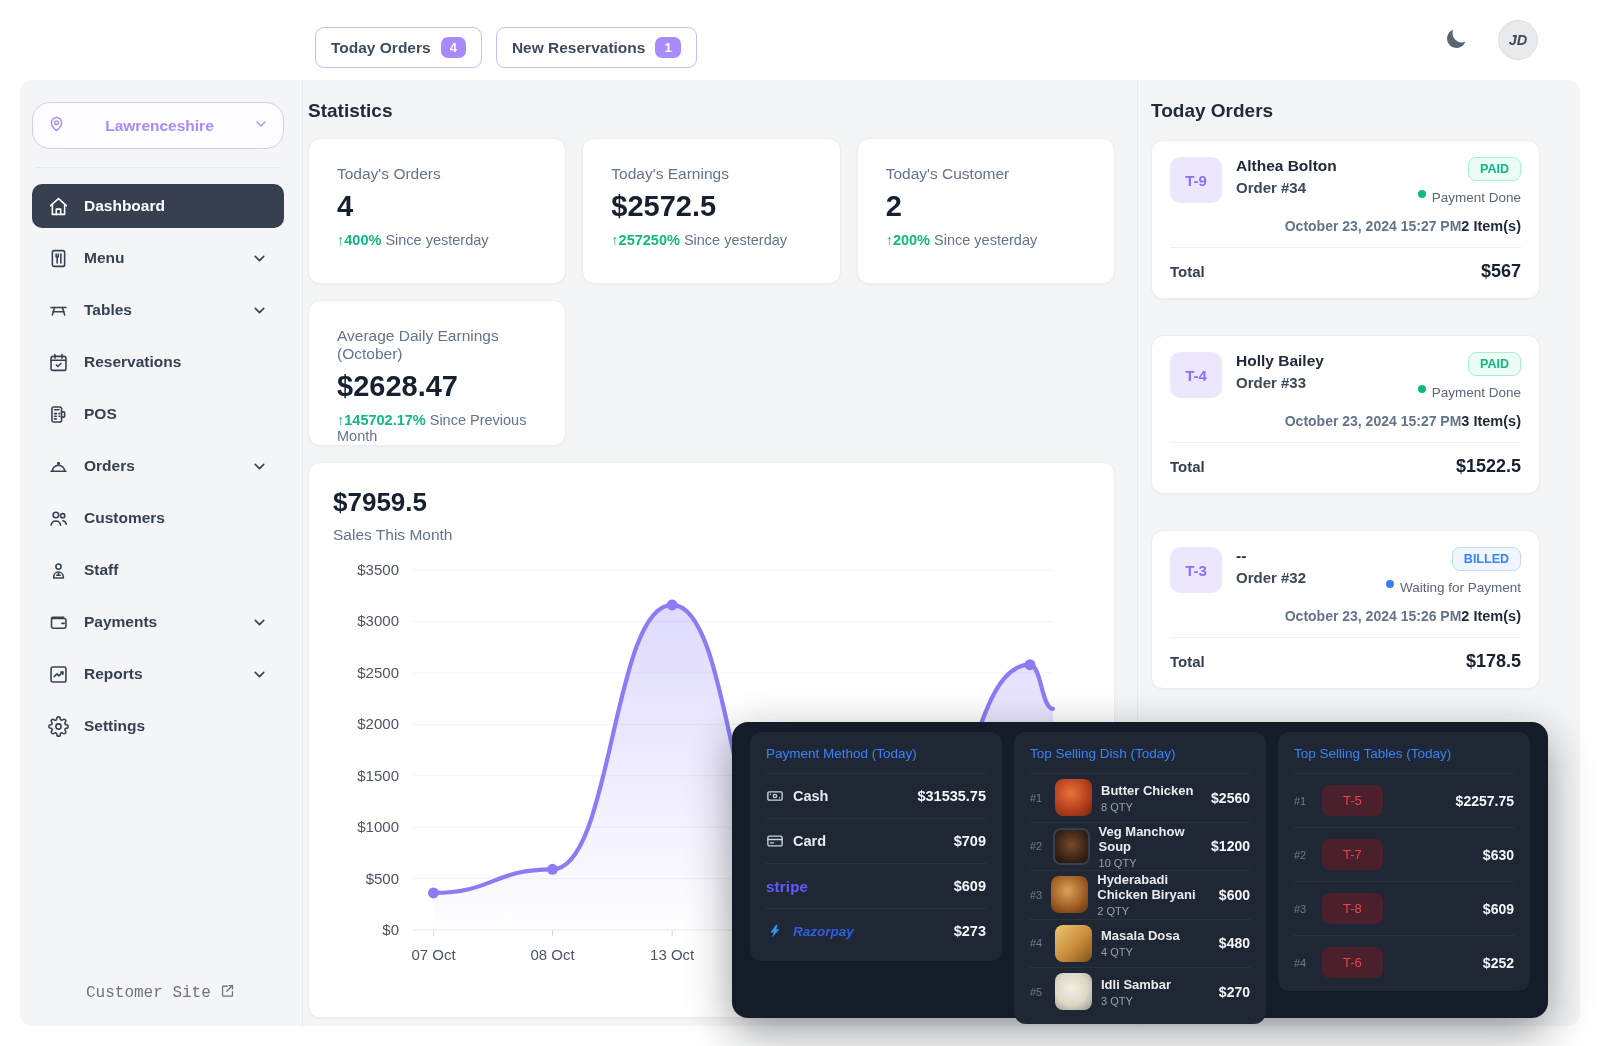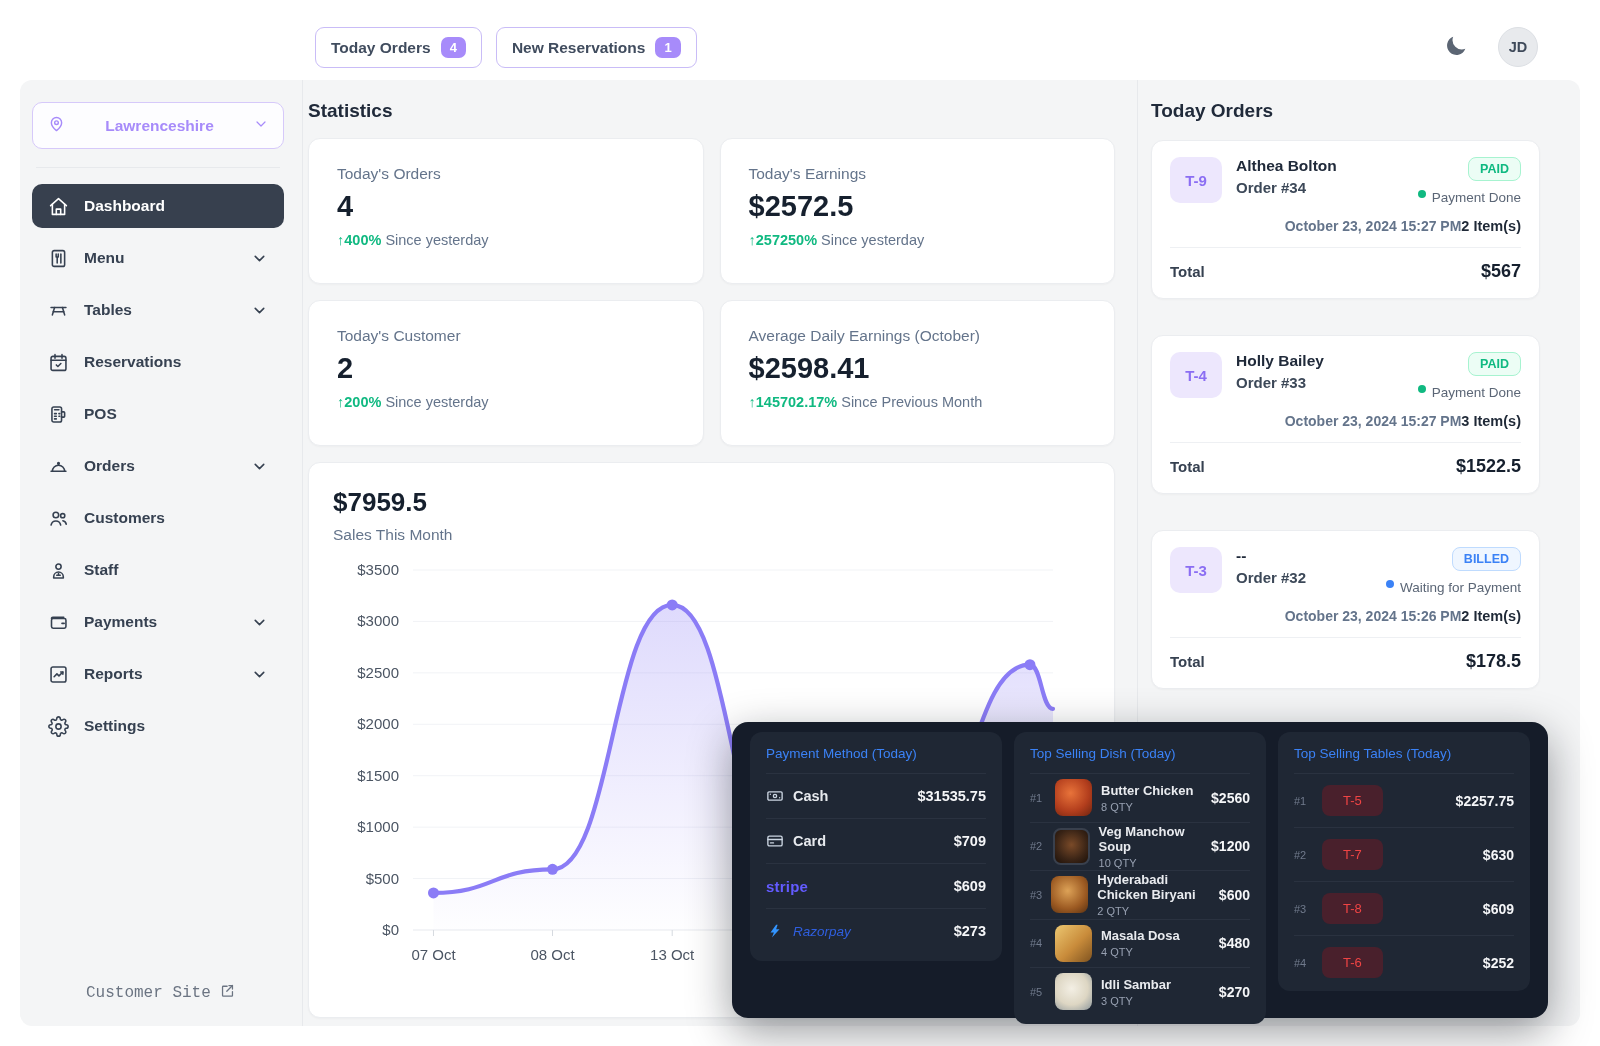--- a/index.html
+++ b/index.html
@@ -5,47 +5,47 @@
   * { box-sizing: border-box; margin: 0; padding: 0; }
   html,body { width:1600px; height:1046px; }
   body { font-family:"Liberation Sans","DejaVu Sans",sans-serif; background:#ffffff; overflow:hidden; color:#1f2937; }
   .page { position:relative; width:1512px; height:1046px; background:#fff; }
 
   
   .topbar { position:absolute; left:0; top:0; width:1600px; height:80px; background:#fff; }
   .tab-buttons { position:absolute; left:315px; top:27px; display:flex; gap:14px; }
   .tab-btn { display:flex; align-items:center; gap:10px; border:1.5px solid #c9bcf7; background:#fff; border-radius:9px; padding:9px 15px; font-size:15.5px; font-weight:700; color:#404c5e; cursor:pointer; }
   .count-badge { background:#a78bfa; color:#fff; font-size:13px; font-weight:700; border-radius:7px; padding:3px 9px; }
-  .topbar-right { position:absolute; right:62px; top:27px; display:flex; align-items:center; gap:28px; }
+  .topbar-right { position:absolute; right:62px; top:20px; display:flex; align-items:center; gap:28px;font-style:italic; }
   .moon-btn { width:28px; height:28px; display:flex; align-items:center; justify-content:center; background:none; border:none; cursor:pointer; }
   .avatar { width:40px; height:40px; border-radius:50%; background:#e8eaed; border:1px solid #dcdfe4; display:flex; align-items:center; justify-content:center; font-size:14.5px; font-weight:700; color:#3f4a5a; cursor:pointer; }
 
   
   .content { position:absolute; left:20px; top:80px; width:1560px; height:946px; background:#f4f5f6; border-radius:12px; }
   .col-divider { position:absolute; top:0; width:1px; height:946px; background:#e7e9ec; }
 
   
   .sidebar { position:absolute; left:8px; top:0; width:260px; height:946px; padding:22px 4px 0 4px; }
-  .location-box { display:flex; align-items:center; gap:8px; height:47px; border:1.5px solid #d6c9fa; border-radius:10px; background:#fdfdff; padding:0 14px; cursor:pointer; }
+  .location-box { display:flex; align-items:center; gap:8px; height:47px; border:1.5px solid #d6c9fa; border-radius:18px; background:#fdfdff; padding:0 14px; cursor:pointer; }
   .location-box .loc-label { flex:1; text-align:center; color:#a78bfa; font-size:15.5px; font-weight:700; }
   .sidebar-divider { height:1px; background:#e7e9ec; margin:18px 4px 16px 4px; }
   .nav-item { display:flex; align-items:center; gap:15px; height:44px; padding:0 16px; margin-bottom:8px; border-radius:10px; color:#364151; font-size:15.5px; font-weight:700; cursor:pointer; }
   .nav-item .nav-icon { width:21px; height:21px; display:flex; }
   .nav-item .nav-icon svg { width:21px; height:21px; }
   .nav-item .nav-chevron { margin-left:auto; width:17px; height:17px; display:flex; }
   .nav-item .nav-chevron svg { width:17px; height:17px; }
   .nav-item.active { background:#37404e; color:#fff; }
   .customer-site { position:absolute; left:58px; bottom:22px; display:flex; align-items:center; gap:8px; color:#6b7482; font-size:16px; cursor:pointer;font-family:Liberation Mono, monospace; }
   .customer-site svg { width:17px; height:17px; }
 
   
   .main { position:absolute; left:268px; top:0; width:850px; }
   .section-title { font-size:19px; font-weight:800; color:#202a3a; }
   .main .section-title { margin:20px 0 0 20px; }
-  .stat-grid { margin:16px 0 0 20px; width:807px; display:grid; grid-template-columns:1fr 1fr; gap:16px; }
+  .stat-grid { margin:16px 0 0 20px; width:807px; display:grid; grid-template-columns:1fr 1fr 1fr; gap:16px; }
   .stat-card { background:#fff; border:1px solid #ebedf0; border-radius:12px; padding:26px 28px; height:146px; box-shadow:0 1px 2px rgba(16,24,40,.03); }
   .stat-label { color:#64748b; font-size:15.5px; }
   .stat-value { color:#16202e; font-size:29px; font-weight:800; margin:7px 0 9px 0; }
   .stat-delta { font-size:14.5px; color:#64748b; }
   .stat-delta .up { color:#10b981; font-weight:700; }
 
   .chart-card { position:relative; margin:16px 0 0 20px; width:807px; height:556px; background:#fff; border:1px solid #ebedf0; border-radius:12px; padding:24px; box-shadow:0 1px 2px rgba(16,24,40,.03); }
   .chart-head { display:flex; justify-content:space-between; }
   .chart-total { font-size:26px; font-weight:800; color:#16202e; }
   .chart-sub { margin-top:8px; font-size:15.5px; color:#64748b; }
@@ -81,21 +81,21 @@
   
   .overlay { position:absolute; left:712px; top:642px; width:816px; height:296px; background:#151c29; border-radius:16px; box-shadow:0 14px 44px rgba(10,14,22,.42); padding:10px 18px; display:flex; gap:12px; align-items:flex-start; z-index:30; }
   .dark-panel { background:#1f2734; border-radius:12px; width:252px; padding:14px 16px 8px 16px; color:#e7eaee; }
   .dark-title { font-size:13.5px; color:#3b82f6; margin-bottom:12px; }
   .pay-row { display:flex; align-items:center; gap:9px; height:45px; border-top:1px solid #2a3240; font-size:14.5px; font-weight:600; color:#e7eaee; }
   .pay-row:first-of-type { border-top:none; }
   .pay-icon { width:18px; height:18px; display:flex; }
   .pay-icon svg { width:18px; height:18px; }
   .pay-amount { margin-left:auto; font-weight:800; color:#f5f6f8; }
   .brand-stripe .pay-label { color:#635bff; font-weight:800; font-size:15px; letter-spacing:.2px; }
-  .brand-razorpay .pay-label { color:#2f5fe0; font-weight:400; font-style:italic; font-size:13.5px; }
+  .brand-razorpay .pay-label { color:#2f5fe0; font-weight:700; font-style:italic; font-size:13.5px; }
   .dish-row { display:flex; align-items:center; gap:9px; height:48.5px; border-top:1px solid #2a3240; }
   .dish-row:first-of-type { border-top:none; }
   .rank { font-size:11px; color:#707a8c; width:16px; }
   .thumb { width:37px; height:37px; border-radius:8px; flex:none; }
   .thumb-1 { background:radial-gradient(circle at 42% 38%, #e8733a, #b33e1d 58%, #6e2410); }
   .thumb-2 { background:radial-gradient(circle at 50% 45%, #7a4a28, #3a2416 62%, #1d1008); border:2px solid #39404d; }
   .thumb-3 { background:radial-gradient(circle at 45% 40%, #dda257, #9c5a22 60%, #5a3112); }
   .thumb-4 { background:linear-gradient(135deg, #ecc771, #c98c3b 55%, #7f5320); }
   .thumb-5 { background:radial-gradient(circle at 45% 42%, #f3efe4, #ddd6c3 55%, #8d979c); }
   .dish-info .dish-name { font-size:13px; font-weight:700; color:#e9ebef; }
@@ -336,21 +336,21 @@
           <div class="stat-card">
             <div class="stat-label">Today's Customer</div>
             <div class="stat-value">2</div>
             <div class="stat-delta">
               <span class="up"><span>↑</span><span>200%</span></span>
               <span> </span><span>Since yesterday</span>
             </div>
           </div>
           <div class="stat-card">
             <div class="stat-label">Average Daily Earnings (October)</div>
-            <div class="stat-value">$2598.41</div>
+            <div class="stat-value">$2628.47</div>
             <div class="stat-delta">
               <span class="up"><span>↑</span><span>145702.17%</span></span>
               <span> </span><span>Since Previous Month</span>
             </div>
           </div>
       </div>
 
       <div class="chart-card">
         <div class="chart-head">
           <div>

